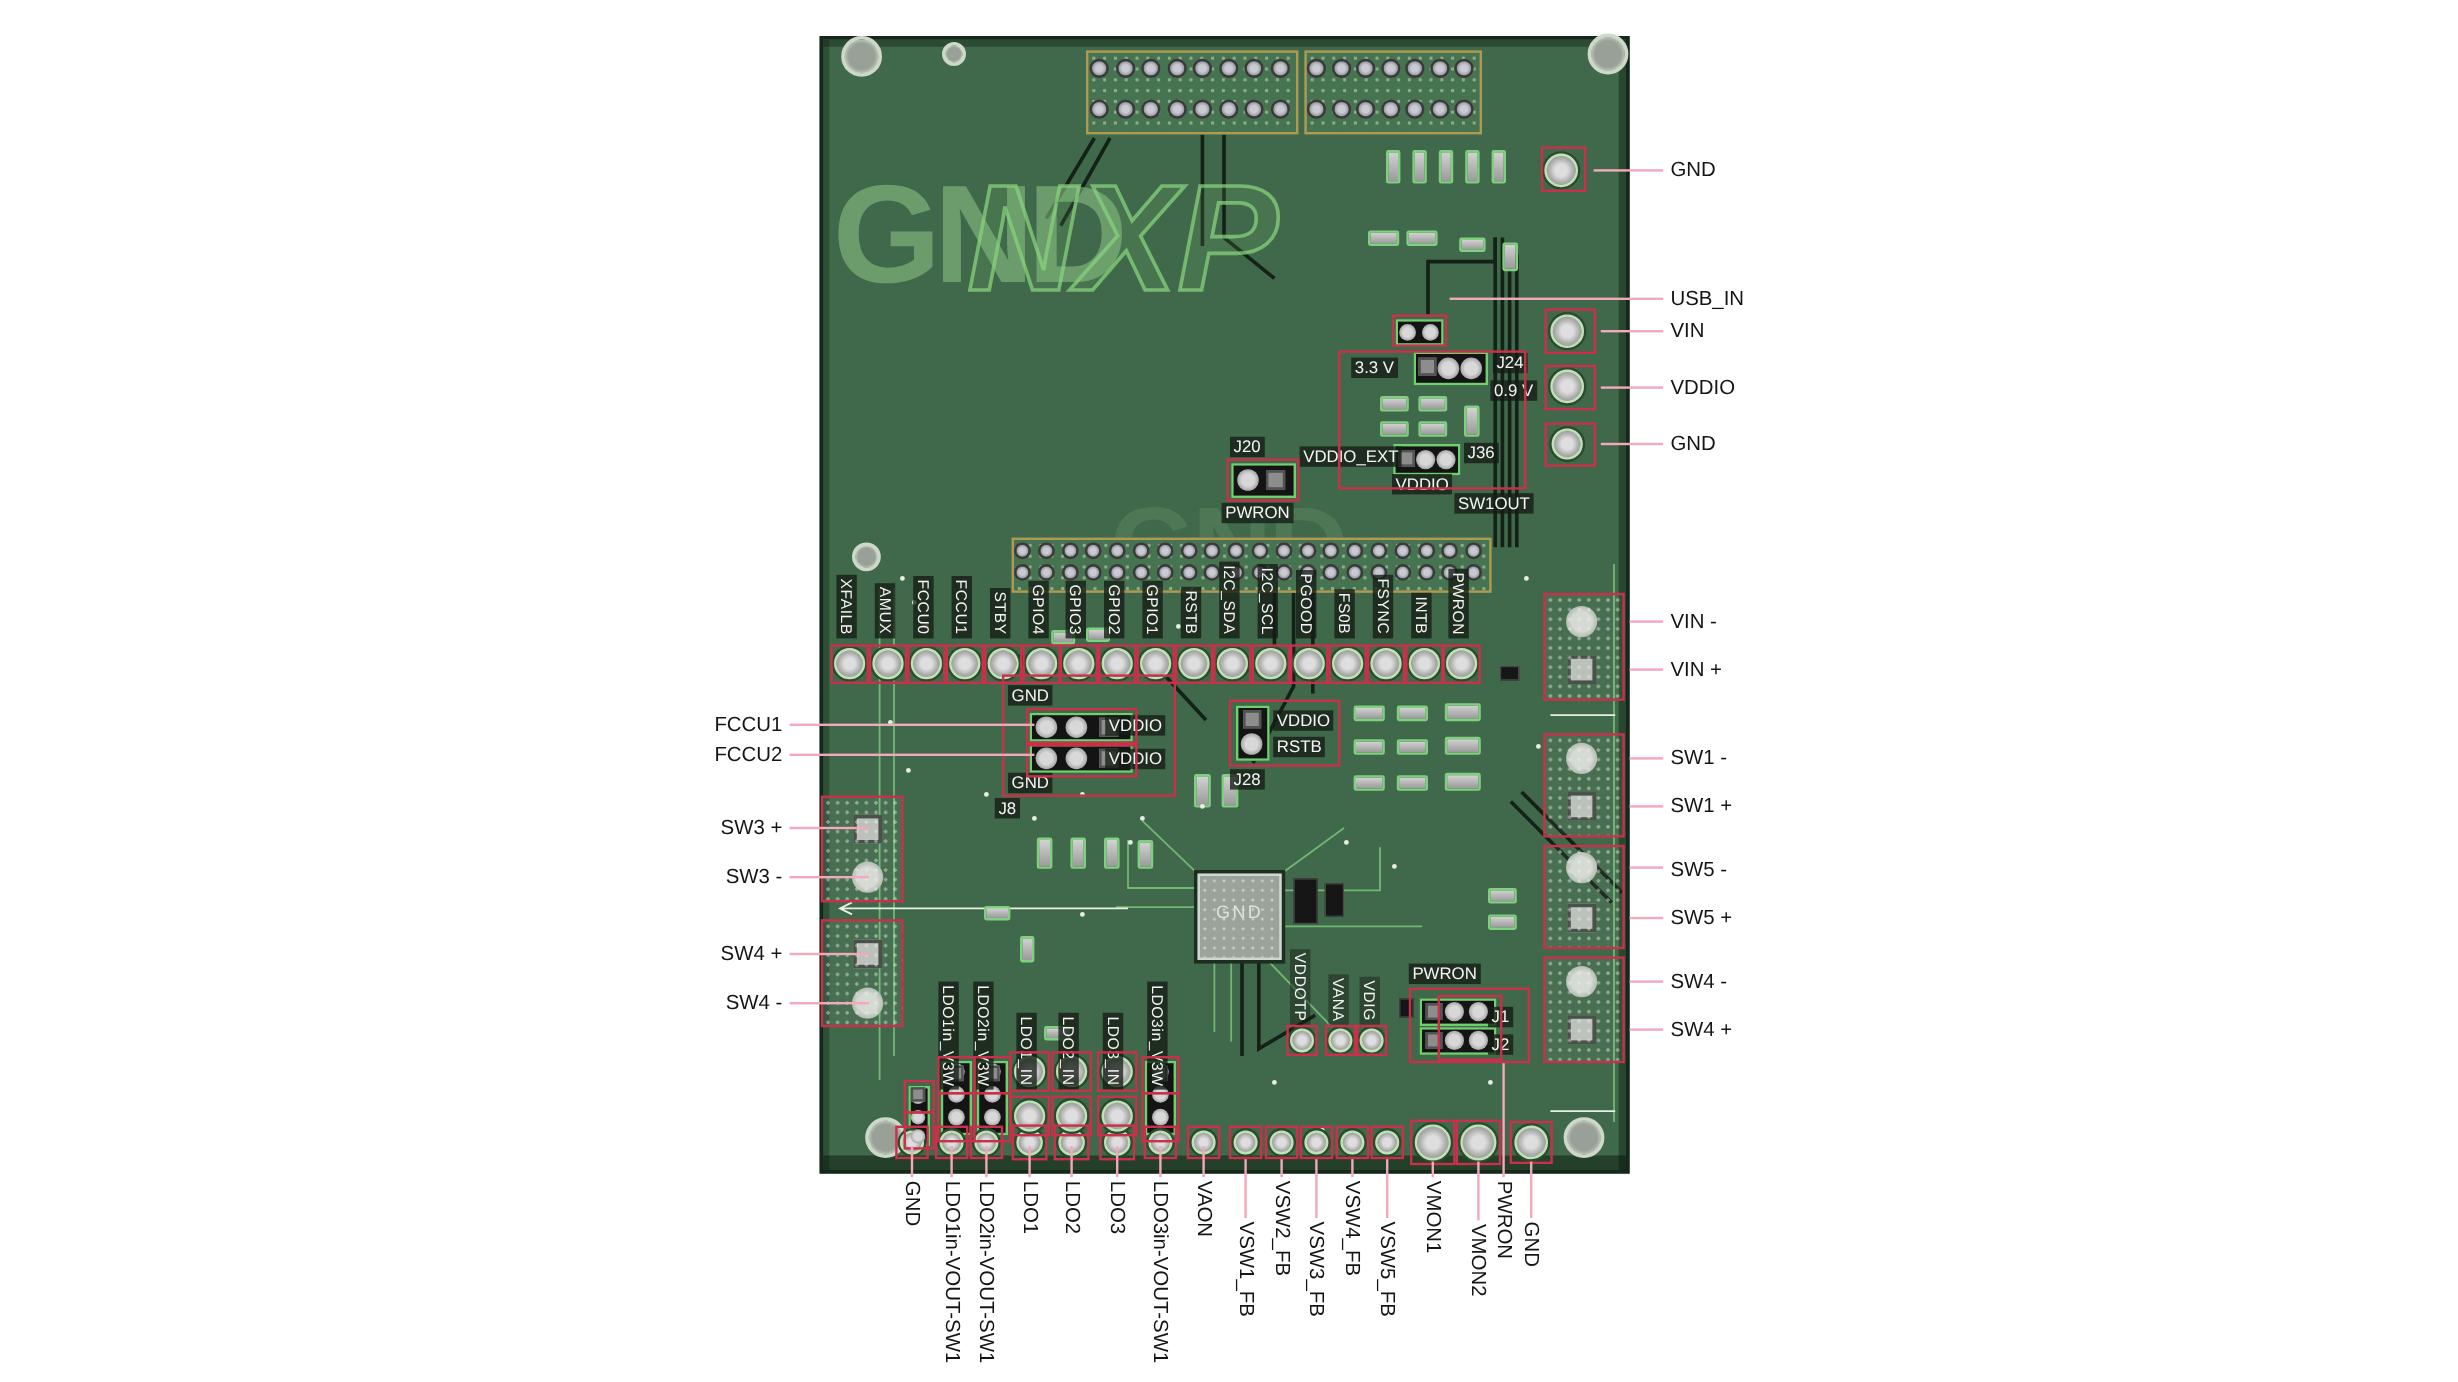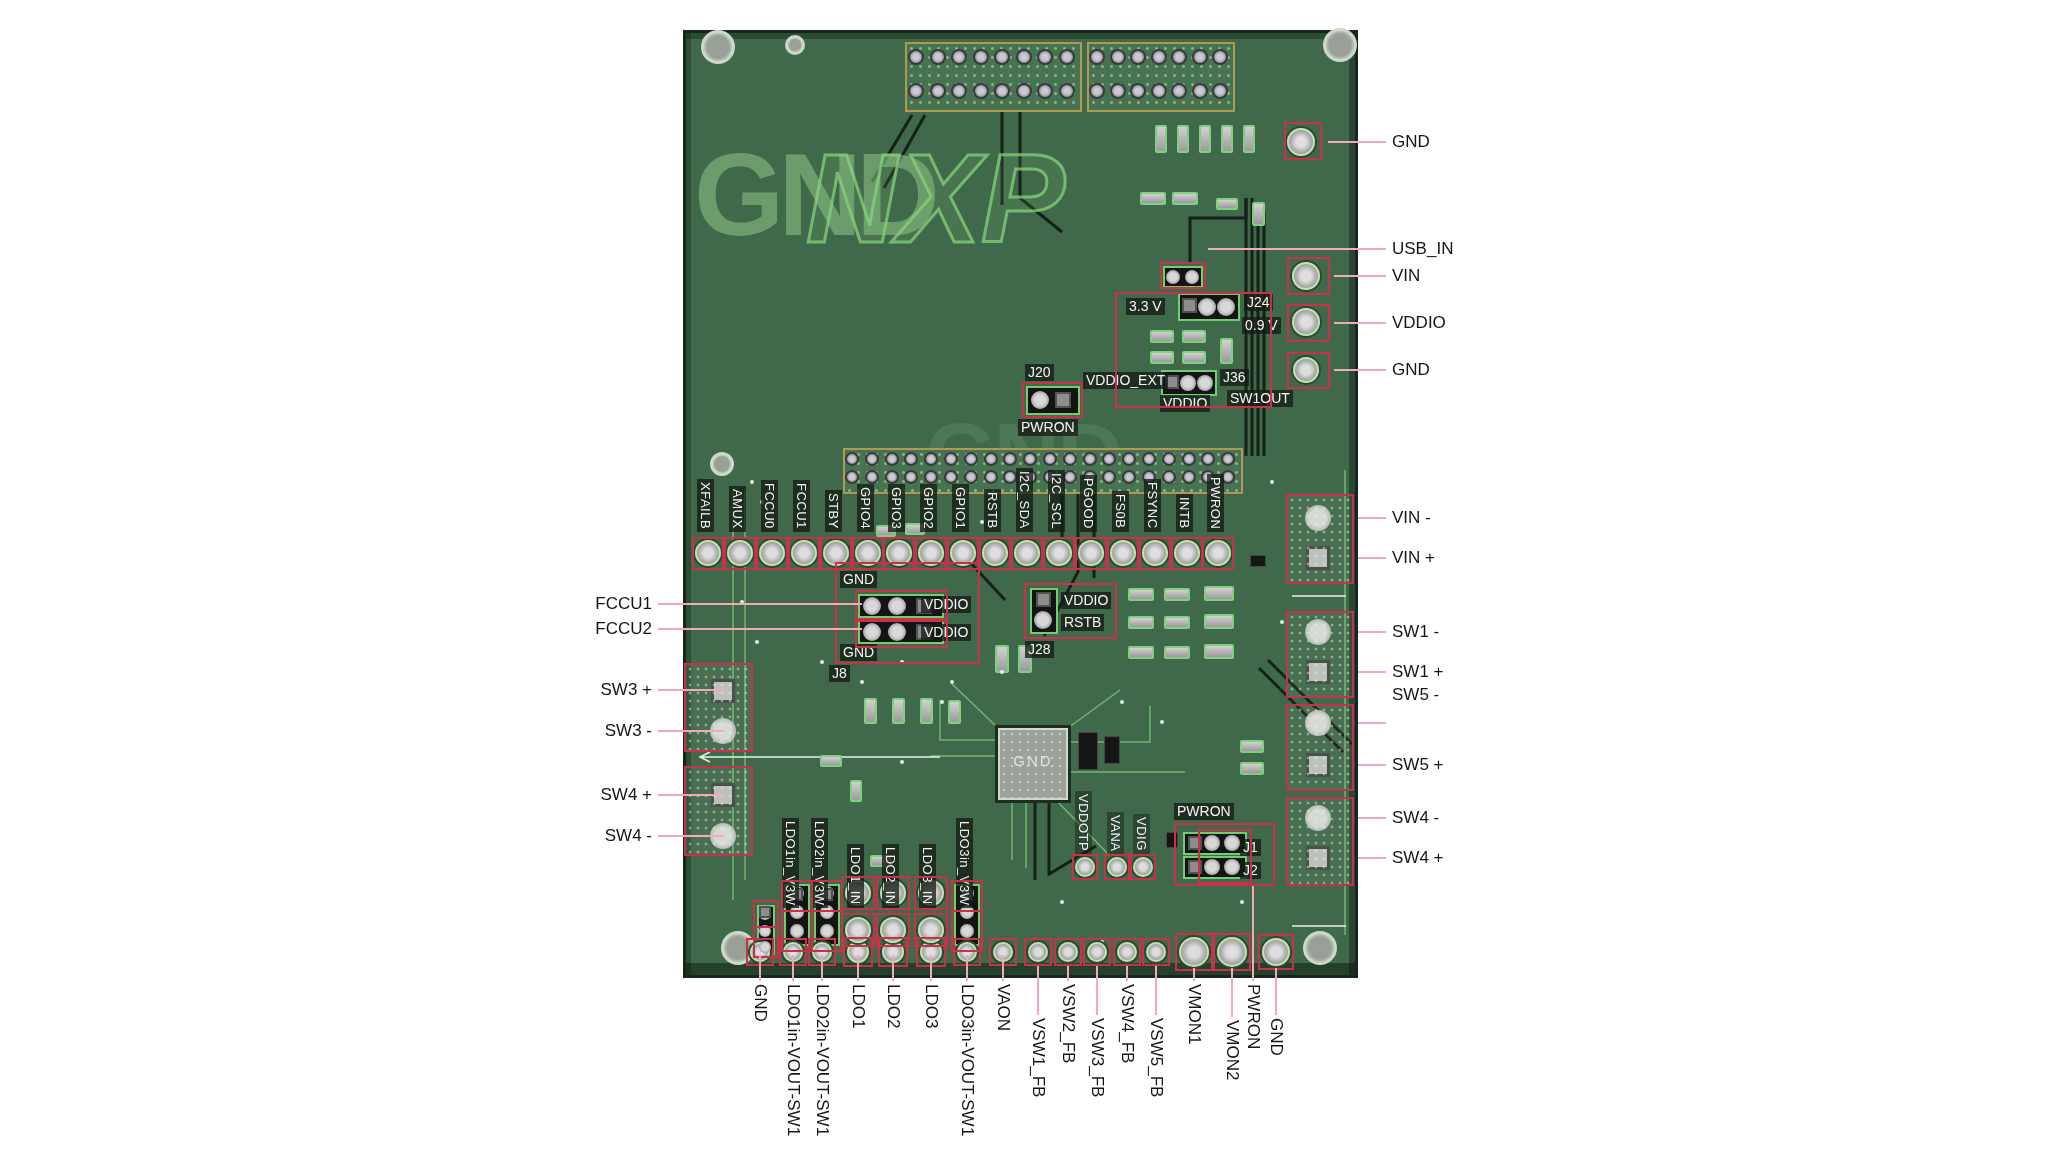--- a/index.html
+++ b/index.html
@@ -103,21 +103,21 @@
   <div class="chiplabel">GND</div>
 
   <div class="silk strip" style="left:1025px;top:364px;">J20</div>
   <div class="silk strip" style="left:1018px;top:419px;">PWRON</div>
   <div class="silk strip" style="left:1126px;top:298px;">3.3 V</div>
   <div class="silk strip" style="left:1244px;top:294px;">J24</div>
   <div class="silk strip" style="left:1242px;top:317px;">0.9 V</div>
   <div class="silk strip" style="left:1083px;top:372px;">VDDIO_EXT</div>
   <div class="silk strip" style="left:1160px;top:395px;">VDDIO</div>
   <div class="silk strip" style="left:1220px;top:369px;">J36</div>
-  <div class="silk strip" style="left:1212px;top:390px;margin-left:15px;">SW1OUT</div>
+  <div class="silk strip" style="left:1212px;top:411px;">SW1OUT</div>
   <div class="silk strip" style="left:840px;top:571px;">GND</div>
   <div class="silk strip" style="left:921px;top:596px;">VDDIO</div>
   <div class="silk strip" style="left:921px;top:624px;">VDDIO</div>
   <div class="silk strip" style="left:840px;top:644px;">GND</div>
   <div class="silk strip" style="left:829px;top:665px;">J8</div>
   <div class="silk strip" style="left:1061px;top:592px;">VDDIO</div>
   <div class="silk strip" style="left:1061px;top:614px;">RSTB</div>
   <div class="silk strip" style="left:1025px;top:641px;">J28</div>
   <div class="silk strip" style="left:1174px;top:803px;">PWRON</div>
   <div class="silk strip" style="left:1240px;top:839px;">J1</div>
@@ -134,21 +134,21 @@
     <div class="ann" style="left:1392px;top:370px;transform:translateY(-50%)">GND</div>
     <div class="lineH" style="left:1358px;top:517px;width:28px"></div>
     <div class="ann" style="left:1392px;top:518px;transform:translateY(-50%)">VIN -</div>
     <div class="lineH" style="left:1358px;top:557px;width:28px"></div>
     <div class="ann" style="left:1392px;top:558px;transform:translateY(-50%)">VIN +</div>
     <div class="lineH" style="left:1358px;top:631px;width:28px"></div>
     <div class="ann" style="left:1392px;top:632px;transform:translateY(-50%)">SW1 -</div>
     <div class="lineH" style="left:1358px;top:671px;width:28px"></div>
     <div class="ann" style="left:1392px;top:672px;transform:translateY(-50%)">SW1 +</div>
     <div class="lineH" style="left:1358px;top:722px;width:28px"></div>
-    <div class="ann" style="left:1392px;top:695px;transform:translateY(-50%)">SW5 -</div>
+    <div class="ann" style="left:1392px;top:725px;transform:translateY(-50%)">SW5 -</div>
     <div class="lineH" style="left:1358px;top:764px;width:28px"></div>
     <div class="ann" style="left:1392px;top:765px;transform:translateY(-50%)">SW5 +</div>
     <div class="lineH" style="left:1358px;top:817px;width:28px"></div>
     <div class="ann" style="left:1392px;top:818px;transform:translateY(-50%)">SW4 -</div>
     <div class="lineH" style="left:1358px;top:857px;width:28px"></div>
     <div class="ann" style="left:1392px;top:858px;transform:translateY(-50%)">SW4 +</div>
     <div class="lineH" style="left:658px;top:603px;width:204px"></div>
     <div class="ann" style="right:1396px;top:604px;transform:translateY(-50%);text-align:right">FCCU1</div>
     <div class="lineH" style="left:658px;top:628px;width:204px"></div>
     <div class="ann" style="right:1396px;top:629px;transform:translateY(-50%);text-align:right">FCCU2</div>

